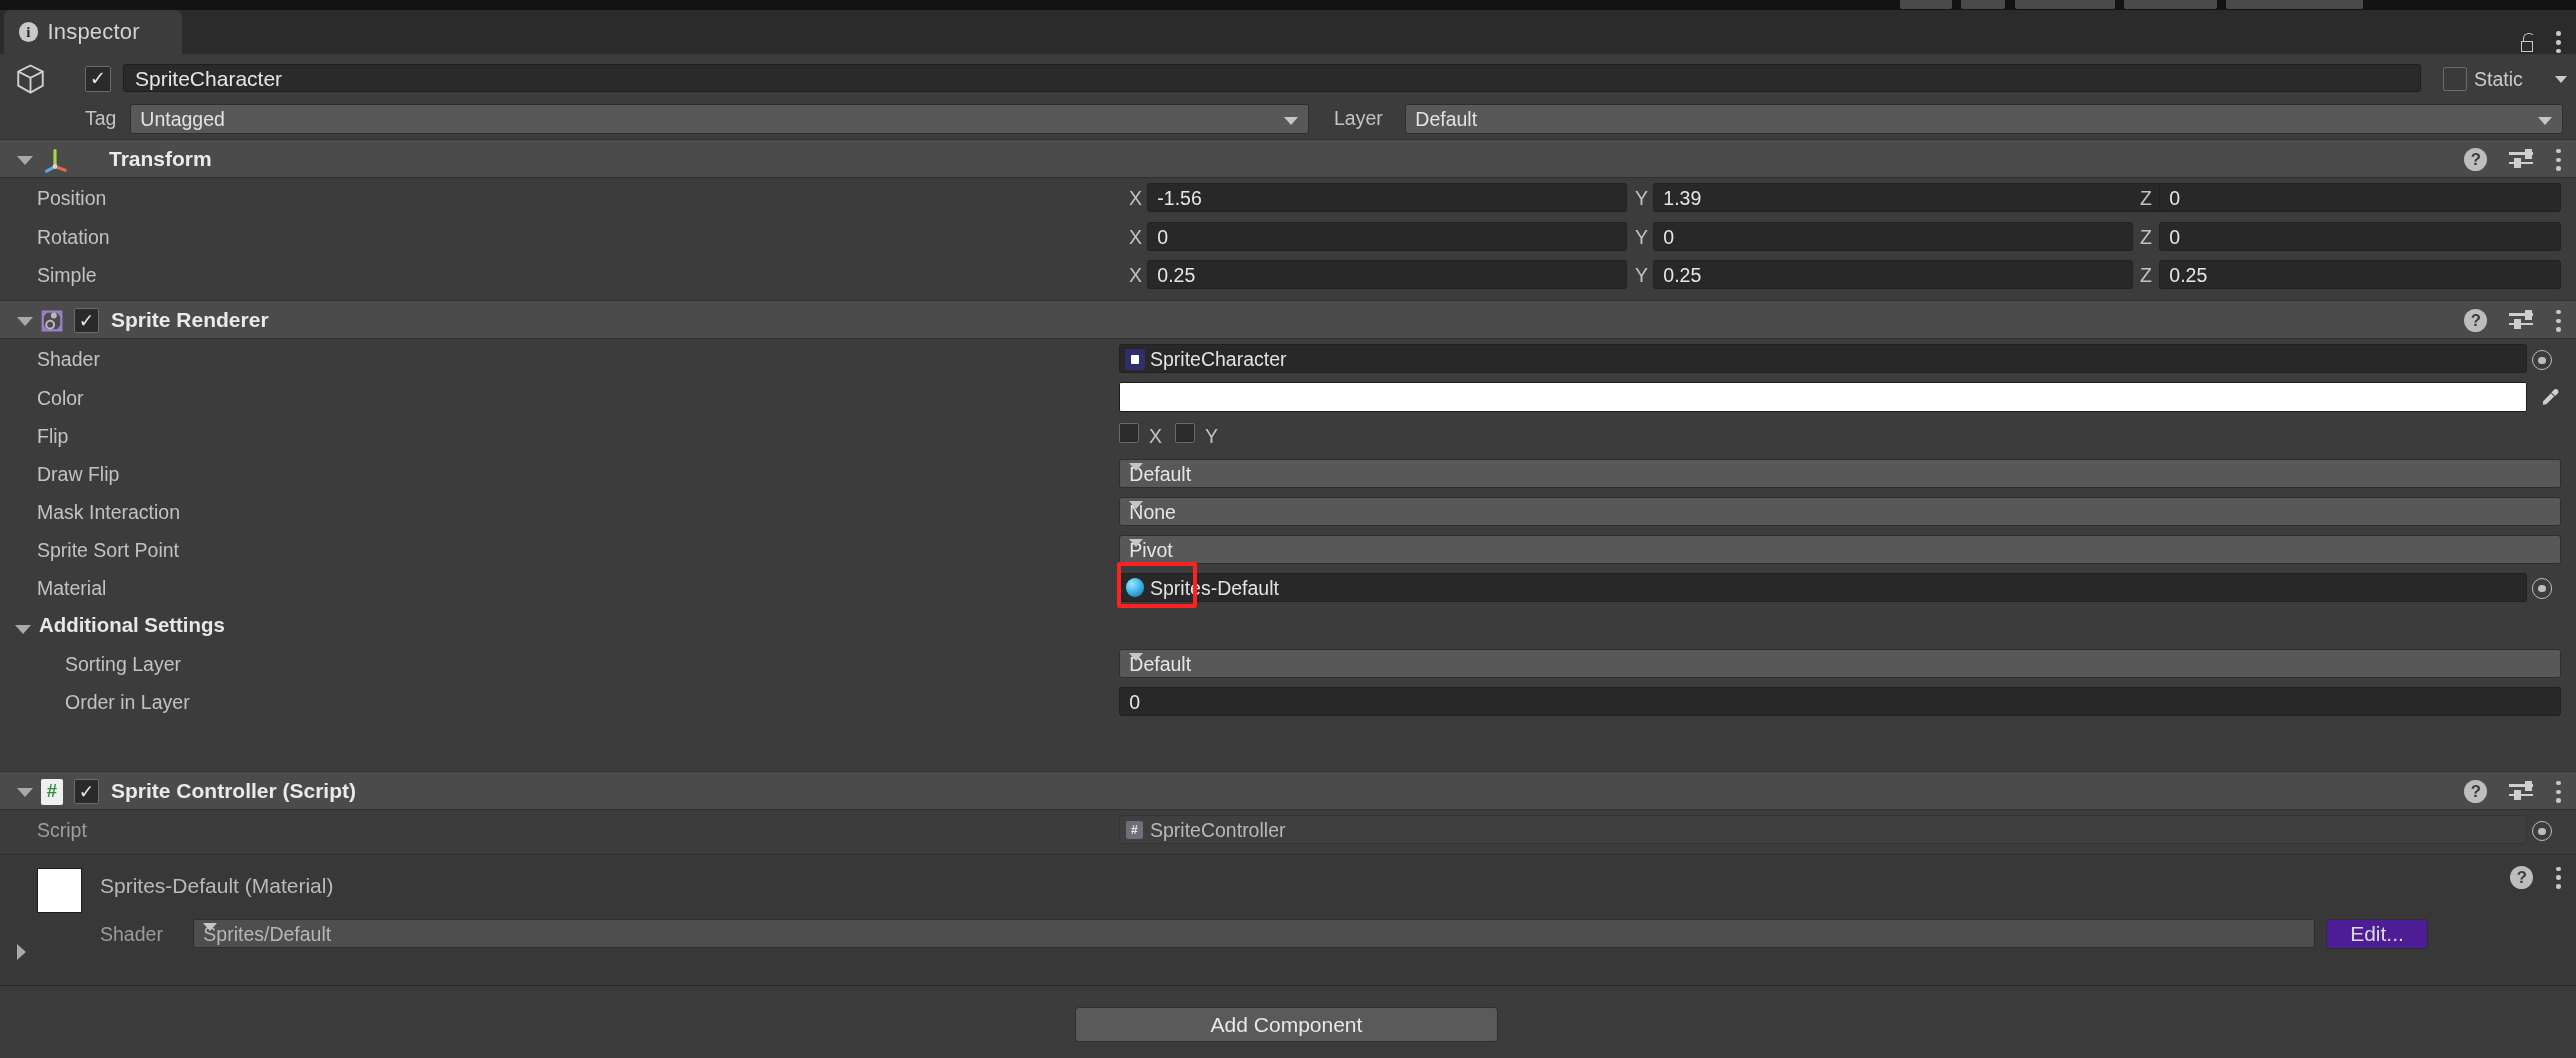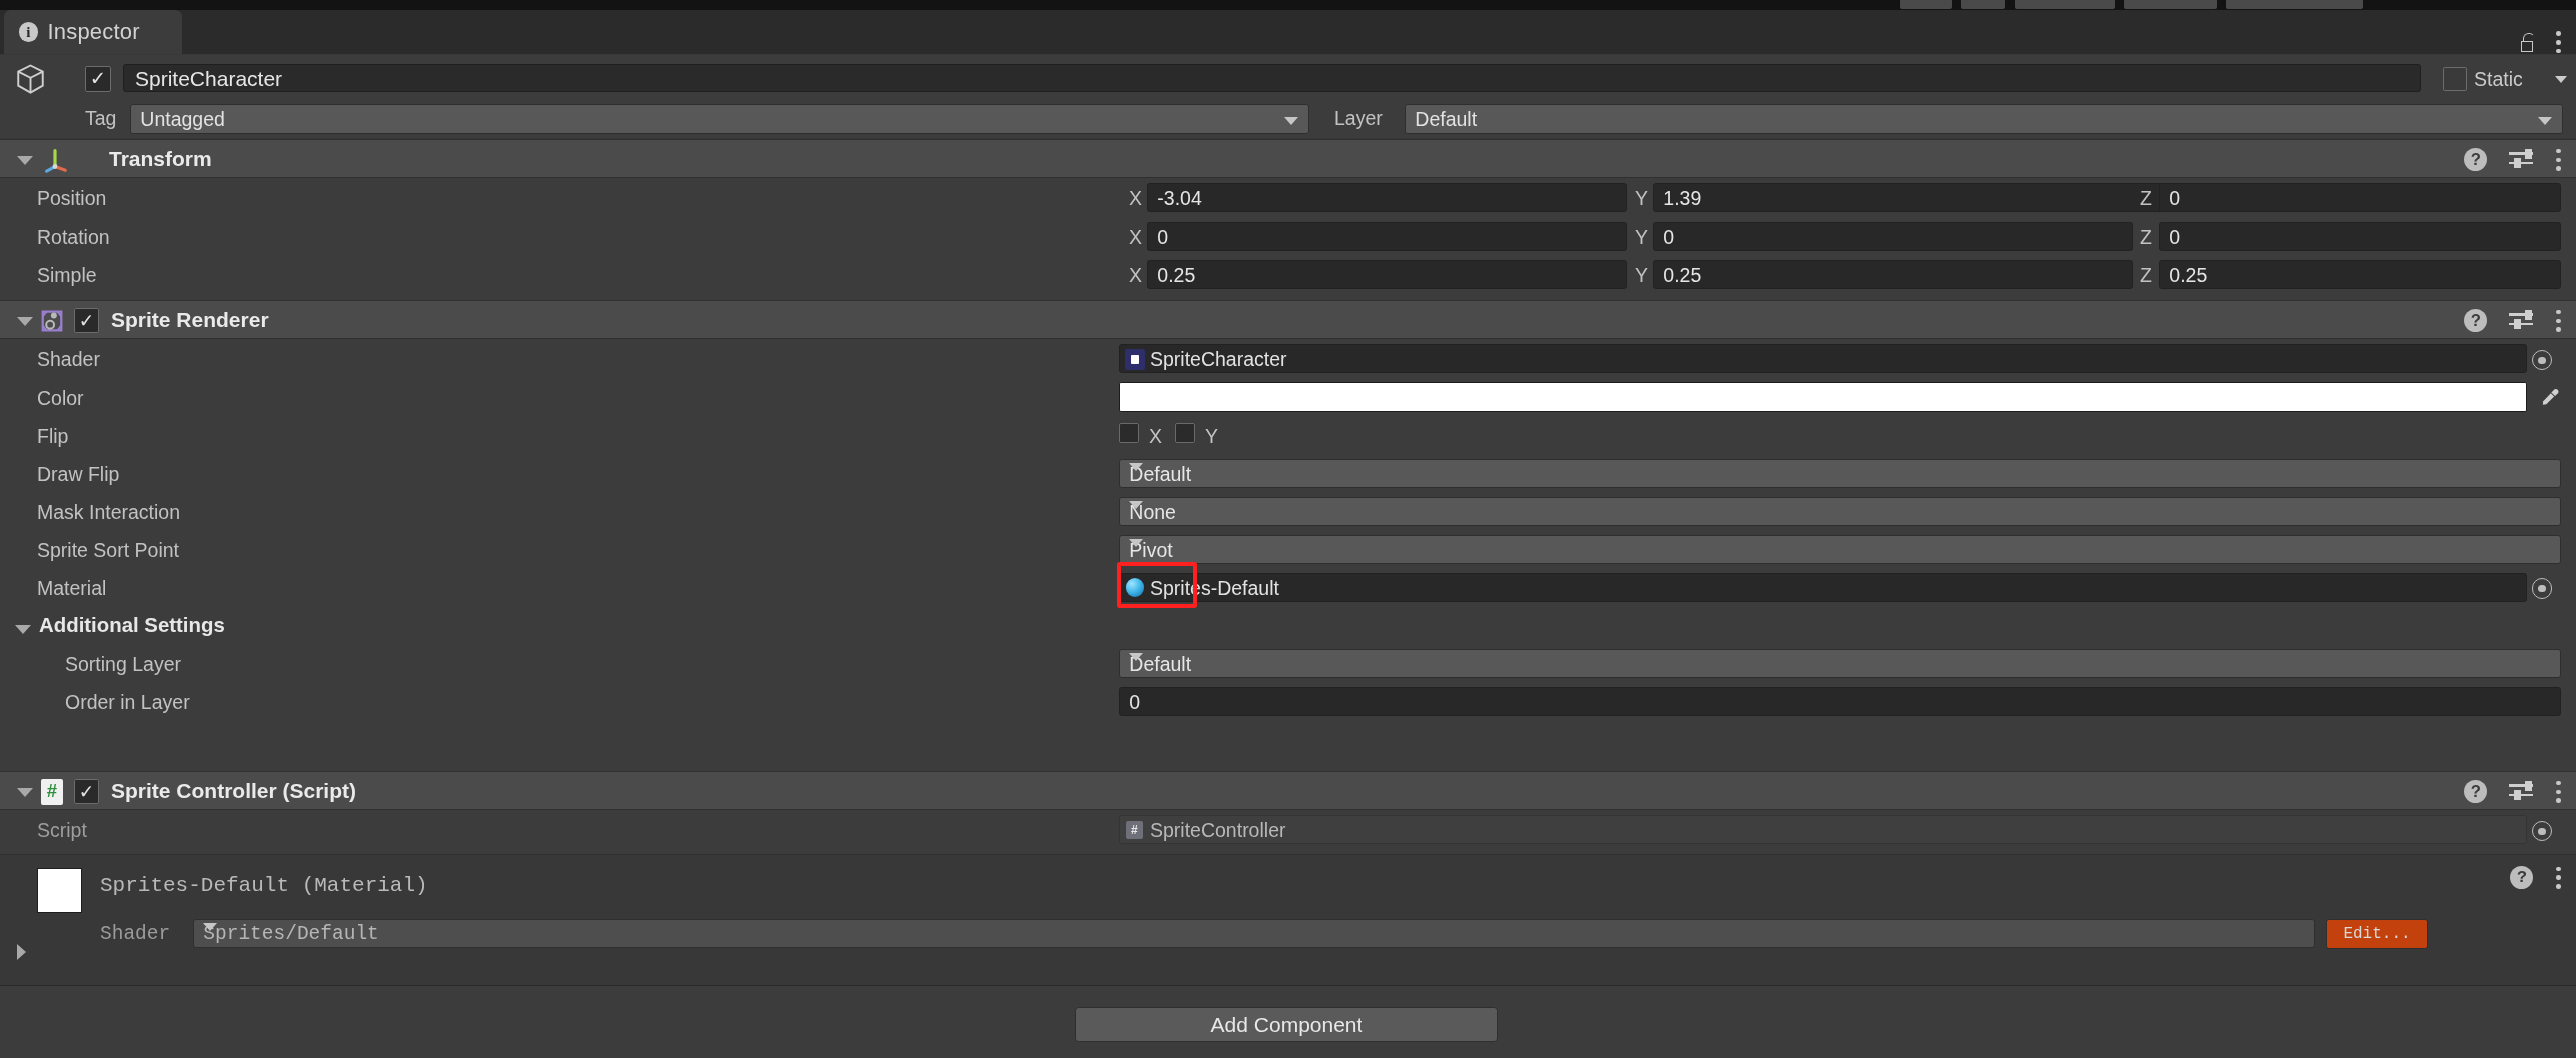--- a/index.html
+++ b/index.html
@@ -149,31 +149,31 @@
   }
   .sprite-thumb i { width:8.3px; height:8.3px; background:#ffffff; border-radius:0.9px; display:block; }
 
   .matball { position:absolute; width:18.5px; height:18.5px; border-radius:50%;
     background: radial-gradient(circle at 32% 30%, #9fe4ff 0%, #3fb6e8 48%, #1268a0 100%); }
 
   .scriptchip { position:absolute; width:17.6px; height:17.6px; background:#6f6f7a; border-radius:1.9px;
     display:flex;align-items:center;justify-content:center; font-size:12px; color:#e8e8e8; font-weight:bold;}
 
   
-  .matblock { position:absolute; left:0; width:2576px; background:#383838; border-top:0.9px solid #303030; border-bottom:0.9px solid #2a2a2a; box-sizing:border-box;font-family:Liberation Mono, monospace;}
+  .matblock { position:absolute; left:0; width:2576px; background:#383838; border-top:0.9px solid #303030; border-bottom:0.9px solid #2a2a2a; box-sizing:border-box;}
   .mat-swatch { position:absolute; background:#ffffff; border:0.9px solid #1d1d1d; }
   .mat-title { position:absolute; font-size:21px; color:#b9b9b9; }
   .shader-lbl { position:absolute; font-size:19.5px; color:#9b9b9b; }
   .shader-fld { position:absolute; height:29px; background:#4e4e4e; border:0.9px solid #2e2e2e; border-radius:2.8px; box-sizing:border-box; }
   .shader-fld span { position:absolute; left:9.3px; top:2.8px; font-size:19.5px; color:#b6b6b6; }
   .edit-btn {
-    position:absolute; height:30px; background:#c2410c; border:0.9px solid #2e2e2e;
+    position:absolute; height:30px; background:#4c1d95; border:0.9px solid #2e2e2e;
     border-radius:2.8px; box-sizing:border-box;
     display:flex; align-items:center; justify-content:center;
-    font-size:16px; color:#dadada;
+    font-size:21px; color:#dadada;
   }
 
   .addcomp {
     position:absolute; height:35px; background:#5a5a5a; border:0.9px solid #2f2f2f;
     border-radius:3.7px; box-sizing:border-box;
     display:flex; align-items:center; justify-content:center;
     font-size:21px; color:#e8e8e8;
   }
 
   .highlight-box {
@@ -266,21 +266,21 @@
           <i></i>
         </div>
     </div>
   </div>
   <div class="comp-body" style="top:178px;height:122px">
 
     <div class="row" style="top:4.6px">
       <div class="row-label" style="left:37px;top:4.6px">Position</div>
       <div class="vec-axis" style="left:1129px;top:4.6px">X</div>
       <div class="numfield" style="left:1147px;top:0.9px;width:480px">
-          <span>-3.04</span>
+          <span>-1.56</span>
         </div>
       <div class="vec-axis" style="left:1635px;top:4.6px">Y</div>
       <div class="numfield" style="left:1653px;top:0.9px;width:569px">
           <span>1.39</span>
         </div>
       <div class="vec-axis" style="left:2140px;top:4.6px">Z</div>
       <div class="numfield" style="left:2159px;top:0.9px;width:402px">
           <span>0</span>
         </div>
     </div>

